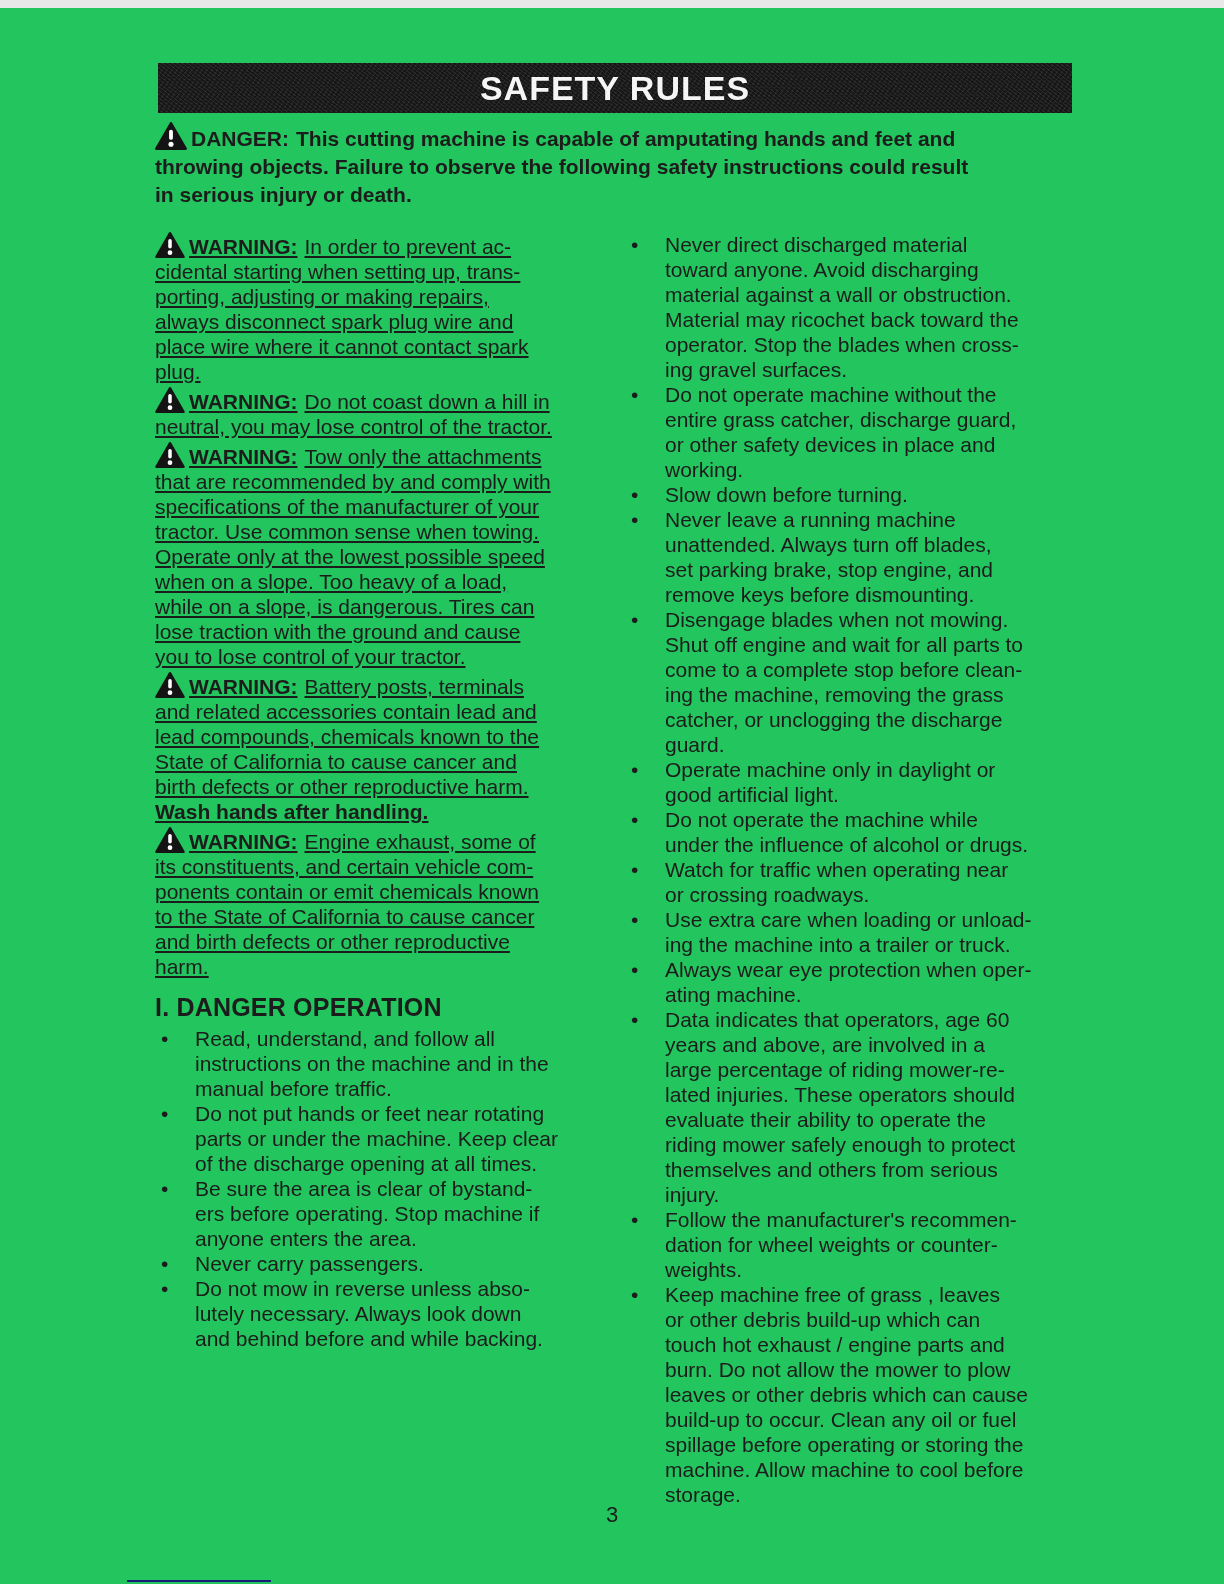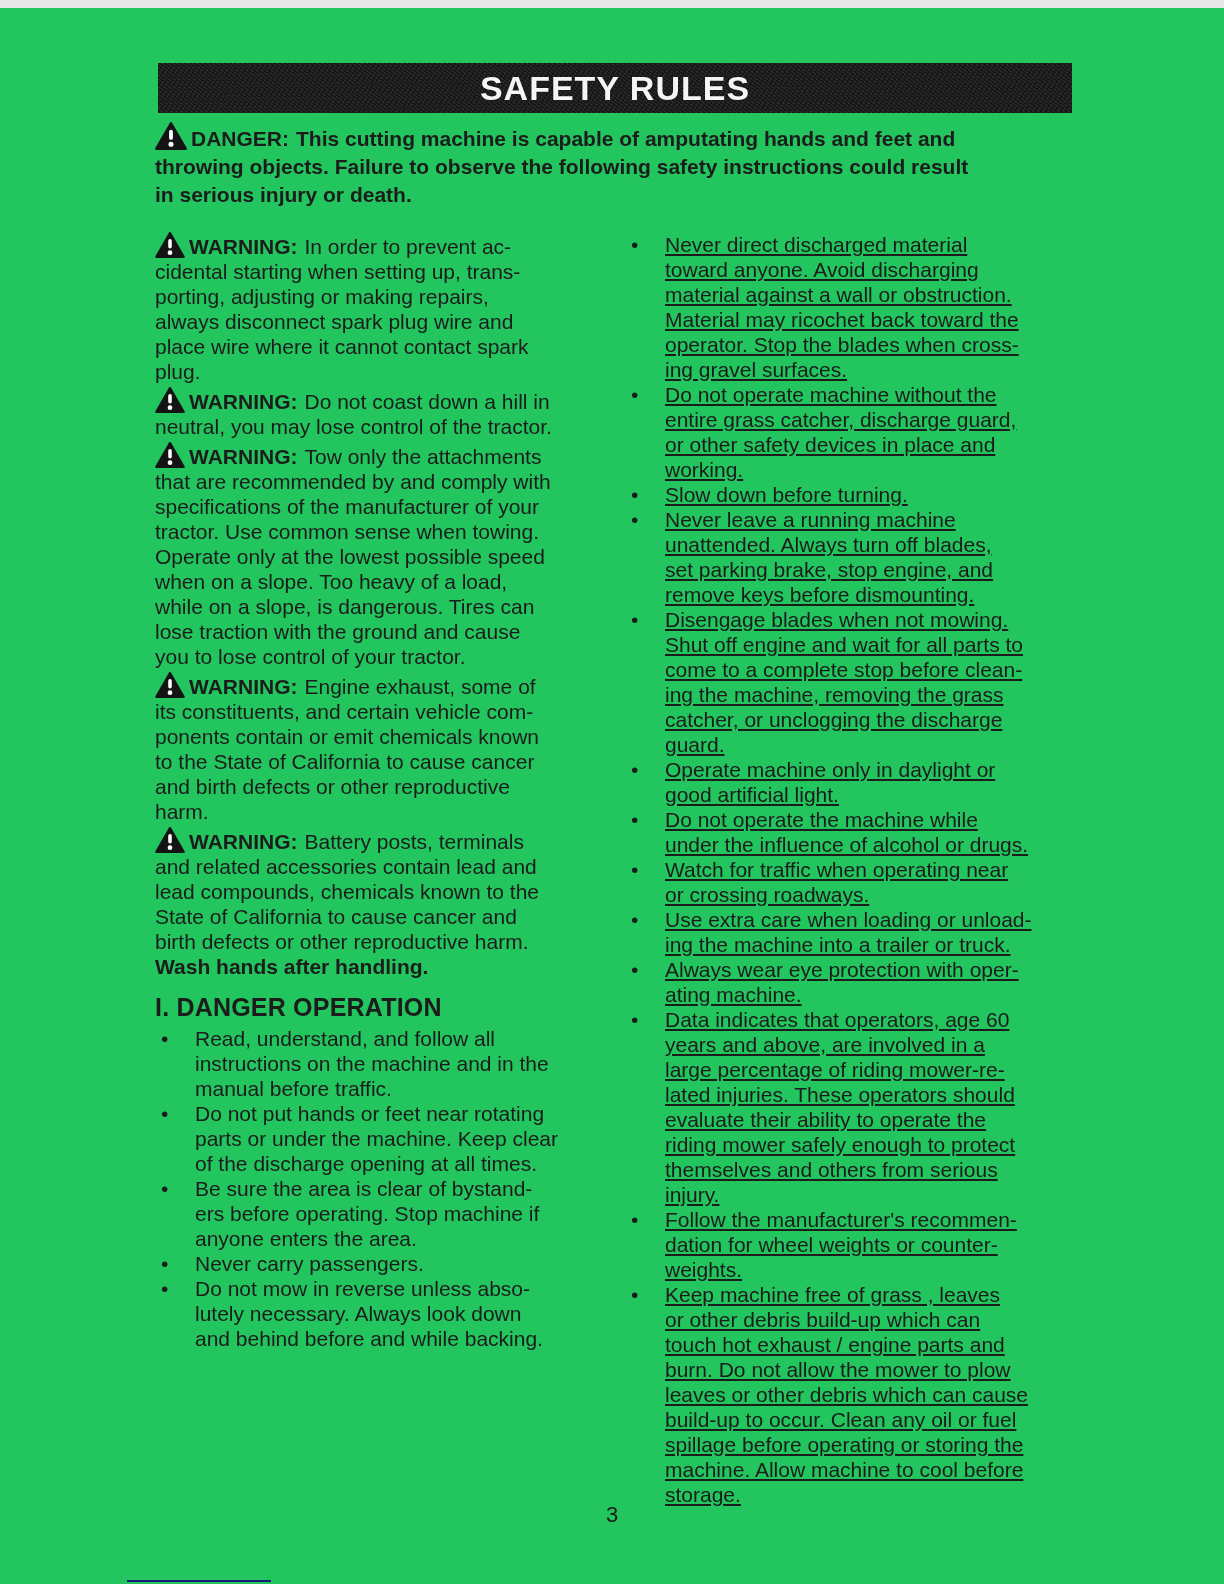--- a/index.html
+++ b/index.html
@@ -42,23 +42,23 @@
     width: 940px;
     font-size: 21px;
     line-height: 28px;
     font-weight: bold;
   }
   .danger-text { white-space: pre-line; }
 
   
   .col { position: absolute; top: 224px; font-size: 21px; line-height: 25px; }
   .col-left  { left: 155px; width: 458px; }
-  .col-right { left: 625px; width: 472px; text-decoration: underline; }
-
-  .warn { margin: 0 0 3px 0; }
+  .col-right { left: 625px; width: 472px; }
+
+  .warn { margin: 0 0 3px 0; text-decoration: underline; }
   .warn-label { font-weight: bold; margin-right: 7px; }
   .warn-text { white-space: pre-line; }
   .warn-suffix { display: block; font-weight: bold; white-space: pre-line; }
 
   .w-icon { display: inline-block; margin-right: 4px; vertical-align: -4px; }
   .w-icon svg { display: block; }
 
   .section-heading {
     font-size: 25px;
     font-weight: bold;
@@ -152,38 +152,38 @@
 while on a slope, is dangerous.  Tires can
 lose traction with the ground and cause
 you to lose control of your tractor.</span>
     </p>
 
     <p class="warn">
       <span class="w-icon"><svg width="30" height="26" viewBox="0 0 100 88">
             <path d="M50 4 L96 84 L4 84 Z" fill="#141414" stroke="#141414" stroke-width="8" stroke-linejoin="round"></path>
             <rect x="44" y="24" width="12" height="32" rx="6" fill="#ffffff"></rect>
             <circle cx="50" cy="70" r="8" fill="#ffffff"></circle>
+          </svg></span><span class="warn-label">WARNING:</span><span class="warn-text">Battery posts, terminals
+and related accessories contain lead and
+lead compounds, chemicals known to the
+State of California to cause cancer and
+birth defects or other reproductive harm.</span><span class="warn-suffix">Wash hands after handling.</span>
+    </p>
+
+    <p class="warn">
+      <span class="w-icon"><svg width="30" height="26" viewBox="0 0 100 88">
+            <path d="M50 4 L96 84 L4 84 Z" fill="#141414" stroke="#141414" stroke-width="8" stroke-linejoin="round"></path>
+            <rect x="44" y="24" width="12" height="32" rx="6" fill="#ffffff"></rect>
+            <circle cx="50" cy="70" r="8" fill="#ffffff"></circle>
           </svg></span><span class="warn-label">WARNING:</span><span class="warn-text">Engine exhaust, some of
 its constituents, and certain vehicle com-
 ponents contain or emit chemicals known
 to the State of California to cause cancer
 and birth defects or other reproductive
 harm.</span>
-    </p>
-
-    <p class="warn">
-      <span class="w-icon"><svg width="30" height="26" viewBox="0 0 100 88">
-            <path d="M50 4 L96 84 L4 84 Z" fill="#141414" stroke="#141414" stroke-width="8" stroke-linejoin="round"></path>
-            <rect x="44" y="24" width="12" height="32" rx="6" fill="#ffffff"></rect>
-            <circle cx="50" cy="70" r="8" fill="#ffffff"></circle>
-          </svg></span><span class="warn-label">WARNING:</span><span class="warn-text">Battery posts, terminals
-and related accessories contain lead and
-lead compounds, chemicals known to the
-State of California to cause cancer and
-birth defects or other reproductive harm.</span><span class="warn-suffix">Wash hands after handling.</span>
     </p>
 
     <div class="section-heading">I. DANGER OPERATION</div>
 
     <ul class="bullets">
       <li><span class="b-text">Read, understand, and follow all
 instructions on the machine and in the
 manual before traffic.</span></li>
       <li><span class="b-text">Do not put hands or feet near rotating
 parts or under the machine. Keep clear
@@ -222,21 +222,21 @@
 catcher, or unclogging the discharge
 guard.</span></li>
       <li><span class="b-text">Operate machine only in daylight or
 good artificial light.</span></li>
       <li><span class="b-text">Do not operate the machine while
 under the influence of alcohol or drugs.</span></li>
       <li><span class="b-text">Watch for traffic when operating near
 or crossing roadways.</span></li>
       <li><span class="b-text">Use extra care when loading or unload-
 ing the machine into a trailer or truck.</span></li>
-      <li><span class="b-text">Always wear eye protection with oper-
+      <li><span class="b-text">Always wear eye protection when oper-
 ating machine.</span></li>
       <li><span class="b-text">Data indicates that operators, age 60
 years and above, are involved in a
 large percentage of riding mower-re-
 lated injuries.  These operators should
 evaluate their ability to operate the
 riding mower safely enough to protect
 themselves and others from serious
 injury.</span></li>
       <li><span class="b-text">Follow the manufacturer's recommen-

